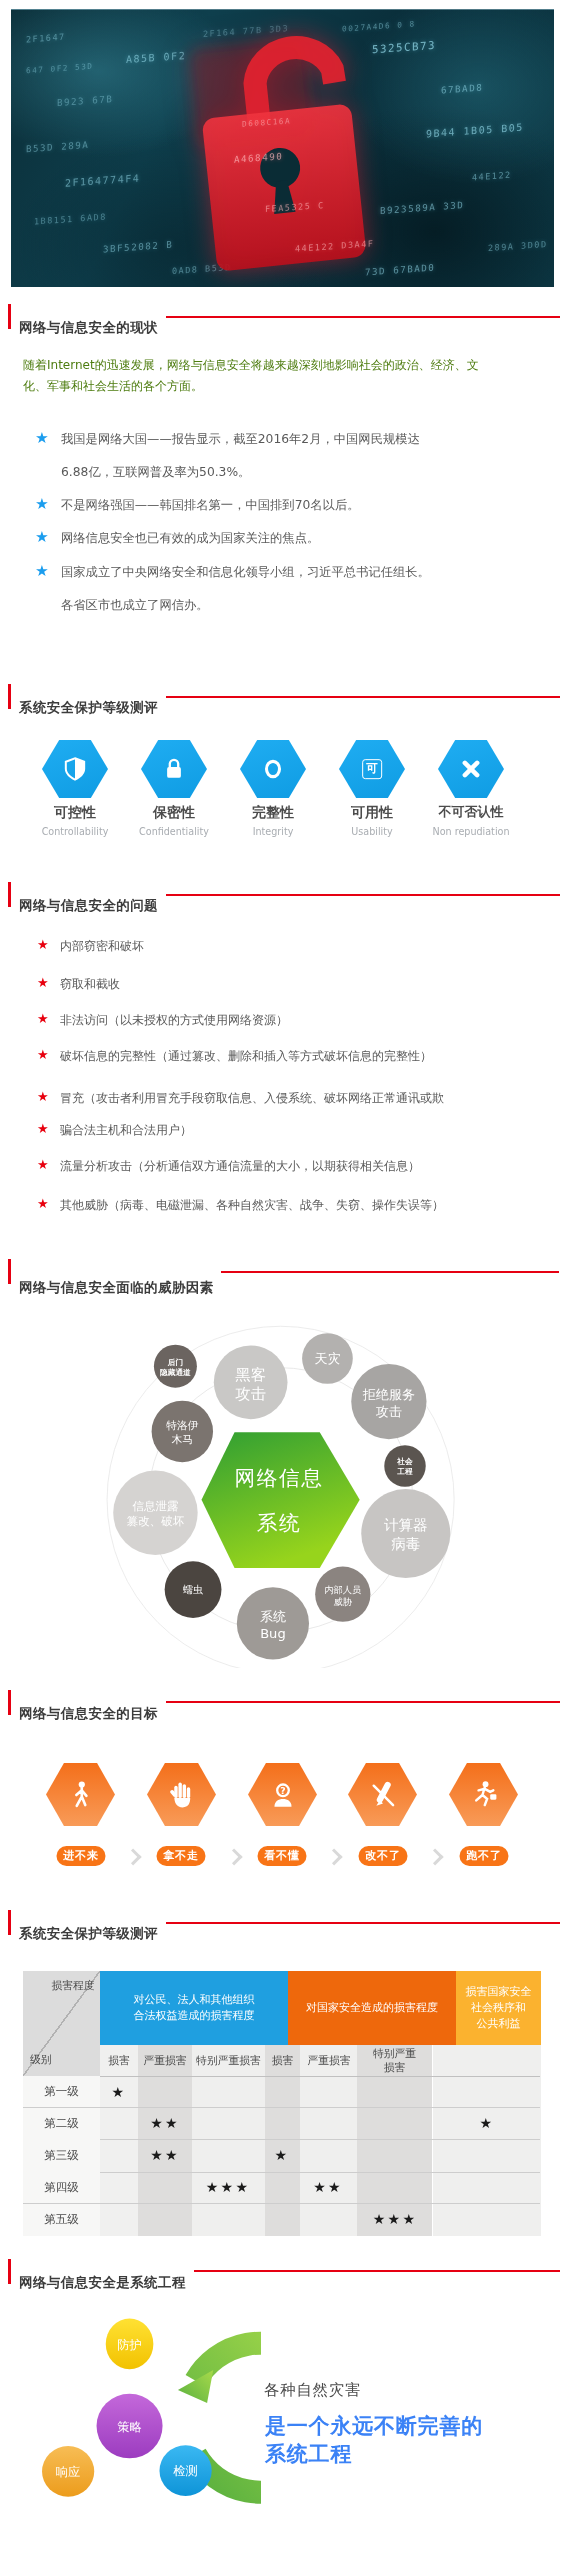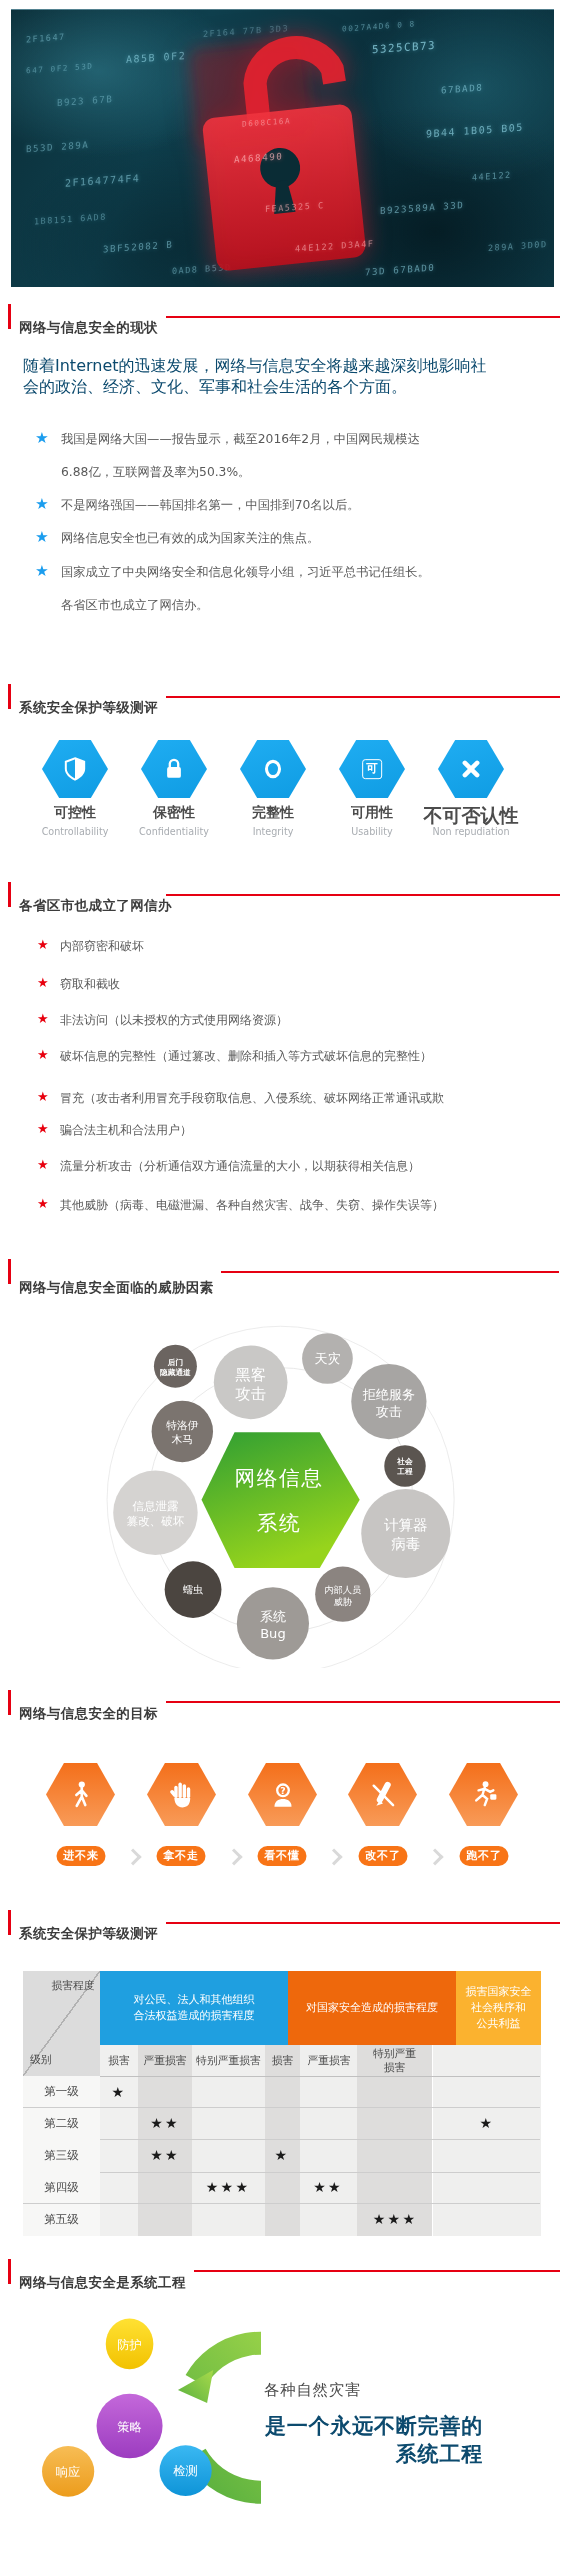--- a/index.html
+++ b/index.html
@@ -62,22 +62,22 @@
            justify-content:center;background:#f7f7f6;}
   .hline{position:absolute;left:0;width:517px;height:0.8px;background:#cdcdcd;}
   .stars{position:absolute;transform:translate(-50%,-50%);color:#1b1b1b;font-size:14px;letter-spacing:2.3px;white-space:nowrap;}
   #corner{position:absolute;left:0;top:0;width:77px;height:105px;background:
           linear-gradient(to bottom right,transparent calc(50% - 0.8px),#b2b2b2 calc(50% - 0.8px),#b2b2b2 calc(50% + 0.8px),transparent calc(50% + 0.8px)),#dcdcdc;}
   .colstripe{position:absolute;top:74px;height:191px;}
 
   
   .cycle-label{fill:#ffffff;font-size:16px;text-anchor:middle;font-family:"DejaVu Sans",sans-serif;}
   #eng-caption1{position:absolute;left:264px;top:2380px;font-size:15.4px;color:#4a4a4a;letter-spacing:0.8px;}
-  #eng-caption2{position:absolute;left:265px;top:2412px;font-size:21px;font-weight:bold;color:#0c4a6e;
-                line-height:28px;letter-spacing:0.8px;text-align:right;}
+  #eng-caption2{position:absolute;left:265px;top:2412px;font-size:21px;font-weight:bold;color:#3b82f6;
+                line-height:28px;letter-spacing:0.8px;}
 
   svg text{font-family:"DejaVu Sans",sans-serif;}
 </style>
 </head>
 <body>
 
 <div id="page">
 
   <div id="hero">
     <span class="hexcode" style="left:15.4px;top:23px;font-size:8.5px;opacity:.5;">2F1647</span>
@@ -121,21 +121,21 @@
     <span class="hexcode hexred" style="left:223px;top:142px;font-size:9.2px;opacity:.7;">A468490</span>
     <span class="hexcode hexred" style="left:254px;top:192px;font-size:8.5px;opacity:.6;">FEA5325 C</span>
     <span class="hexcode hexred" style="left:284px;top:231px;font-size:8.5px;opacity:.6;">44E122 D3A4F</span>
     <span class="hexcode hexred" style="left:231px;top:108px;font-size:7.7px;opacity:.55;">D608C16A</span>
   </div>
 
   <div class="sec-bar" style="top:304px;"></div>
   <h2 class="sec-title" style="top:304px;">网络与信息安全的现状</h2>
   <div class="sec-line" style="left:166px;top:316px;width:394px;"></div>
 
-  <div class="abs" style="left:23px;top:355px;width:470px;font-size:16px;line-height:21px;color:#0c4a6e;">随着Internet的迅速发展，网络与信息安全将越来越深刻地影响社会的政治、经济、文化、军事和社会生活的各个方面。</div>
+  <div class="abs" style="left:23px;top:355px;width:470px;font-size:12px;line-height:21px;color:#4d7c0f;">随着Internet的迅速发展，网络与信息安全将越来越深刻地影响社会的政治、经济、文化、军事和社会生活的各个方面。</div>
 
   <div class="bullet-row" style="top:431px;">
     <span class="star-blue">★</span>
     <span class="bullet-text">我国是网络大国——报告显示，截至2016年2月，中国网民规模达</span>
   </div>
   <div class="bullet-row" style="top:464px;">
     <span class="bullet-text">6.88亿，互联网普及率为50.3%。</span>
   </div>
   <div class="bullet-row" style="top:497px;">
     <span class="star-blue">★</span>
@@ -190,25 +190,25 @@
   <div class="feat-en" style="left:372px;top:826px;">Usability</div>
 
   <div class="hexagon hex-blue" style="left:438px;top:740px;width:66px;height:58px;">
     <svg class="hex-icon" width="26" height="26" viewBox="0 0 34 34">
       <g stroke="#fff" stroke-width="6" stroke-linecap="round">
         <line x1="9" y1="9" x2="25" y2="25"></line>
           <line x1="25" y1="9" x2="9" y2="25"></line>
       </g>
     </svg>
   </div>
-  <div class="feat-label" style="left:471px;top:803px;font-size:19px;">不可否认性</div>
+  <div class="feat-label" style="left:471px;top:803px;font-size:13px;">不可否认性</div>
   <div class="feat-en" style="left:471px;top:826px;">Non repudiation</div>
 
   <div class="sec-bar" style="top:882px;"></div>
-  <h2 class="sec-title" style="top:882px;">各省区市也成立了网信办</h2>
+  <h2 class="sec-title" style="top:882px;">网络与信息安全的问题</h2>
   <div class="sec-line" style="left:166px;top:894px;width:394px;"></div>
 
   <div class="bullet-row" style="top:938px;">
     <span class="star-red">★</span>
     <span class="bullet-text sm">内部窃密和破坏</span>
   </div>
   <div class="bullet-row" style="top:976px;">
     <span class="star-red">★</span>
     <span class="bullet-text sm">窃取和截收</span>
   </div>

